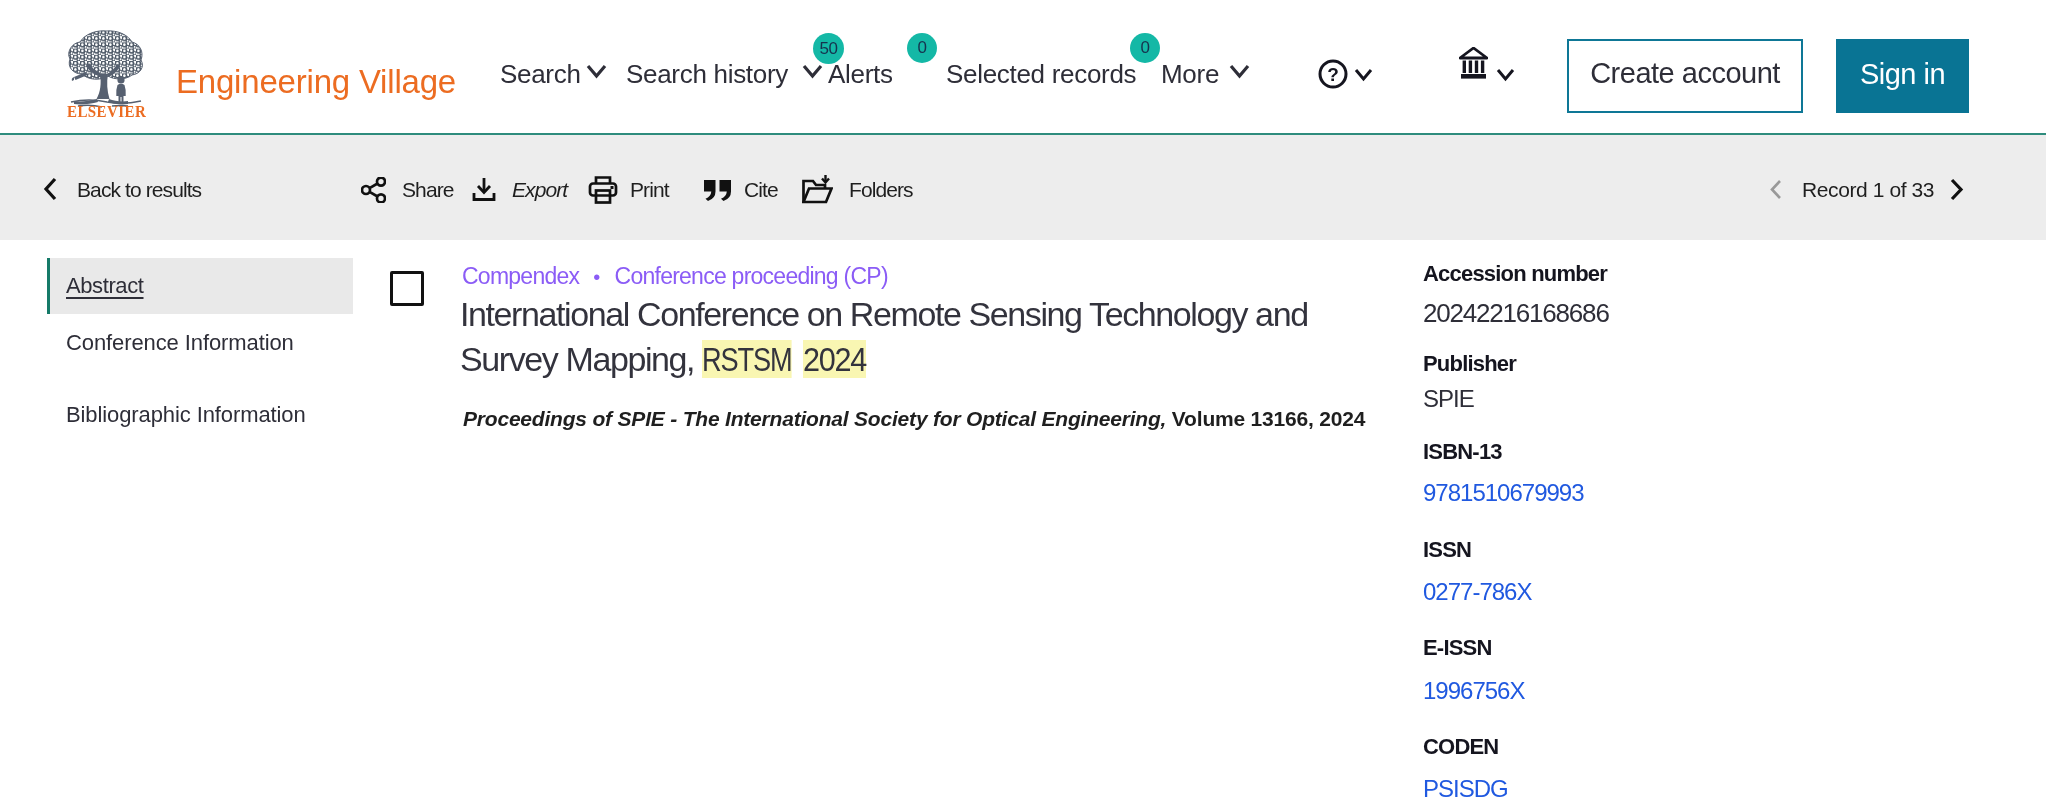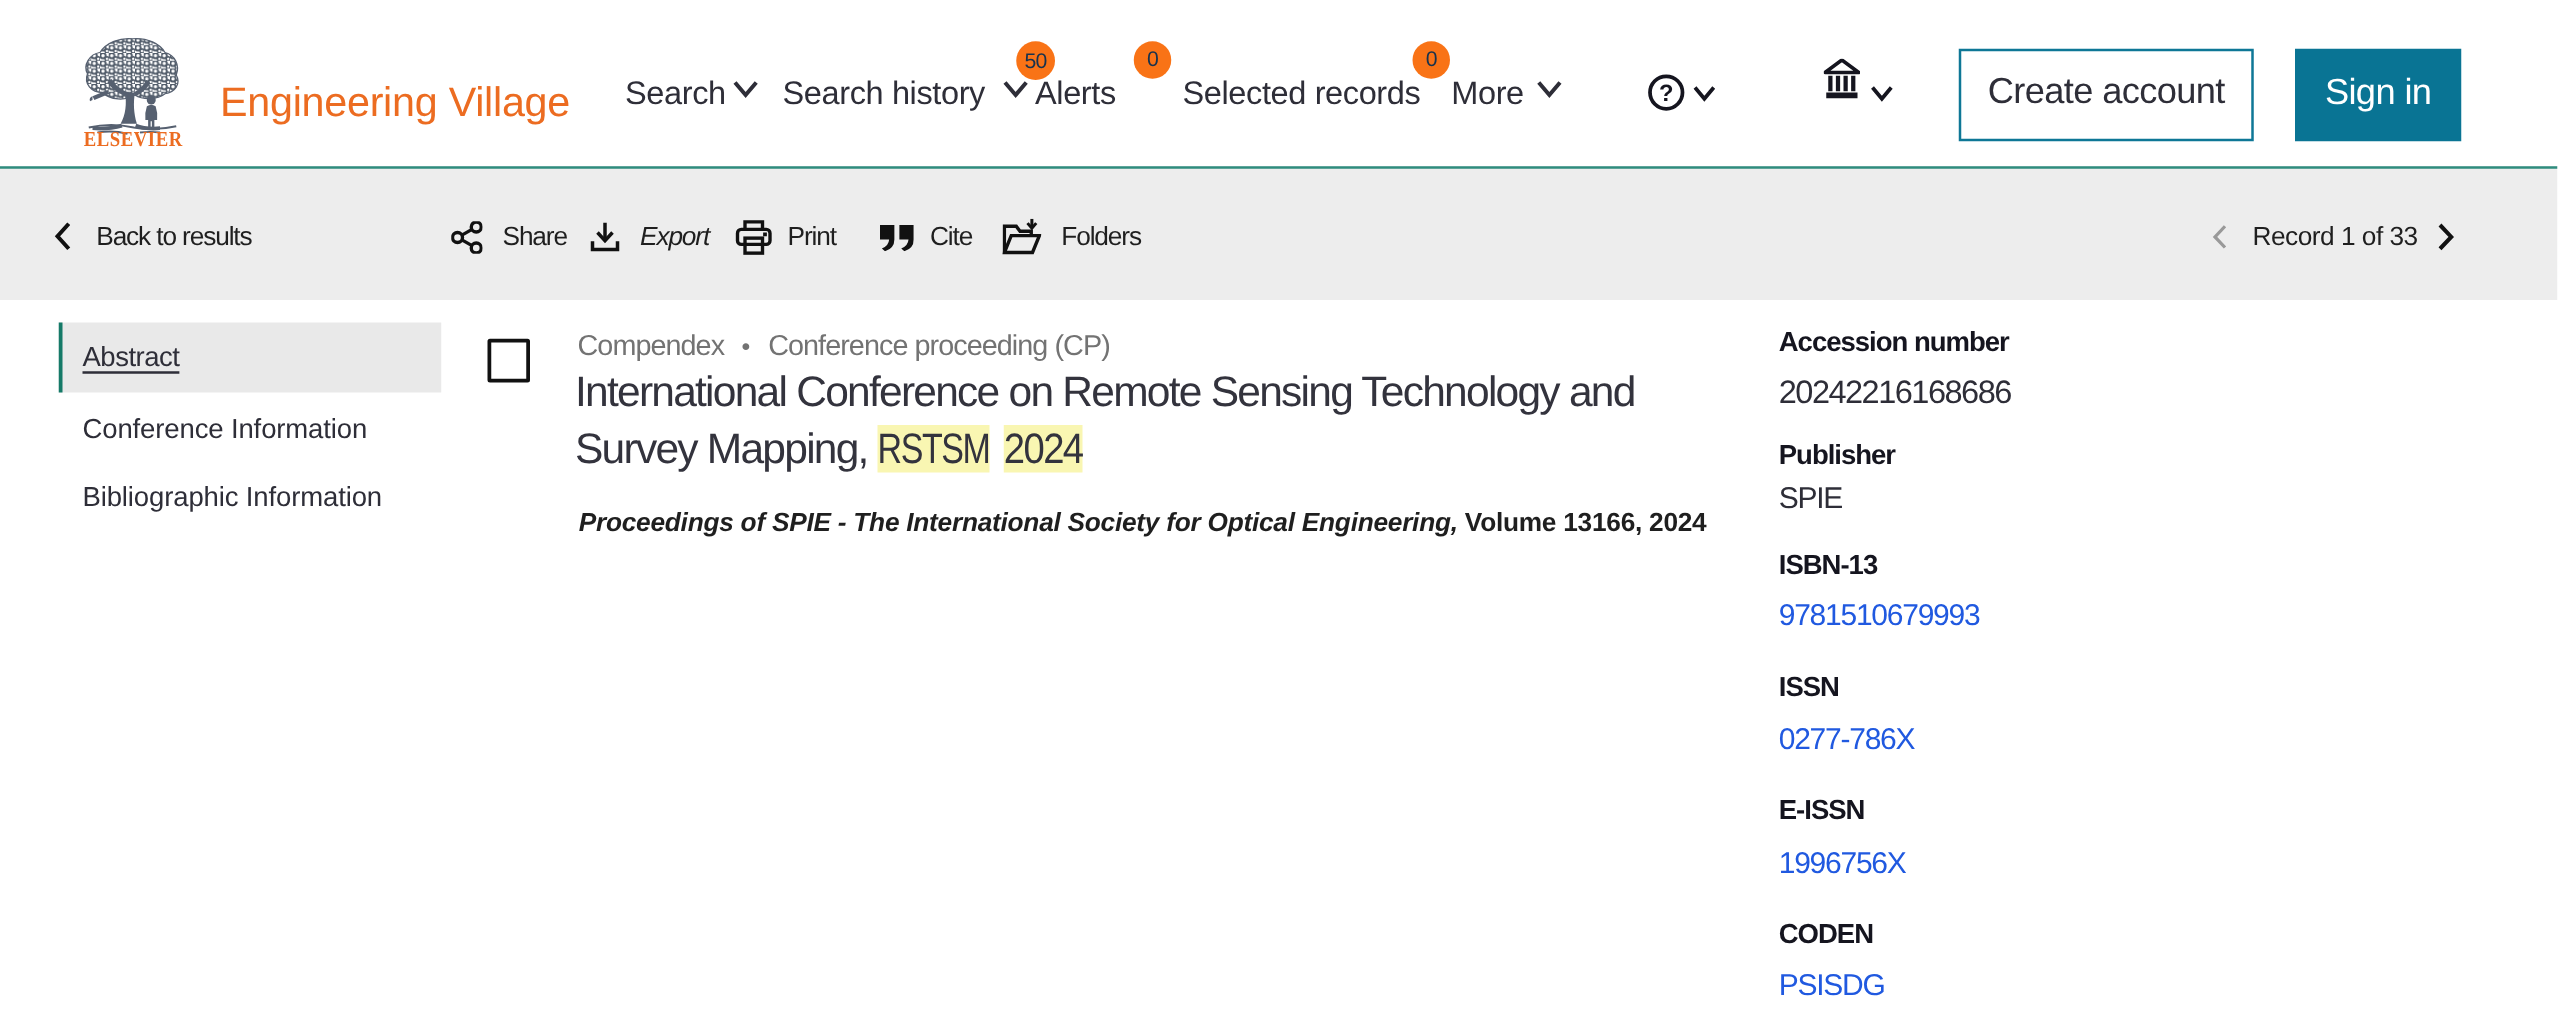--- a/index.html
+++ b/index.html
@@ -4,36 +4,36 @@
 <style>
 * { margin:0; padding:0; box-sizing:border-box; }
 html,body { width:2046px; height:807px; background:#fff; font-family:"Liberation Sans", sans-serif; overflow:hidden; }
 .abs { position:absolute; }
 body { position:relative; color:#2e2e38; }
 
 
 #header { position:absolute; left:0; top:0; width:2046px; height:133px; background:#fff; }
 #evtitle { position:absolute; left:176px; top:51px; font-size:33px; color:#ec6c21; letter-spacing:-0.2px;margin-top:12px; }
 .nav { position:absolute; top:59px; font-size:26px; color:#2e2e38; white-space:nowrap; letter-spacing:-0.3px; }
-.badge { position:absolute; width:28px; height:28px; border-radius:50%; background:#f97316; color:#16324e; font-size:17px; line-height:28px; text-align:center; letter-spacing:-0.5px; }
+.badge { position:absolute; width:28px; height:28px; border-radius:50%; background:#14b8a6; color:#16324e; font-size:17px; line-height:28px; text-align:center; letter-spacing:-0.5px; }
 
 #btn-create { position:absolute; left:1567px; top:39px; width:236px; height:74px; border:2px solid #0e7796; background:#fff; color:#2e2e38; font-size:29px; letter-spacing:-0.5px; line-height:64px; text-align:center; }
 #btn-signin { position:absolute; left:1836px; top:39px; width:133px; height:74px; background:#097494; color:#fff; font-size:29px; letter-spacing:-0.5px; line-height:70px; text-align:center; }
 
 
 #toolbar { position:absolute; left:0; top:133px; width:2046px; height:107px; background:#ededed; border-top:2px solid #2e8c7d; }
 .tbtext { position:absolute; top:43px; font-size:21px; letter-spacing:-0.9px; color:#1f1f1f; white-space:nowrap; }
 
 
 #side-active { position:absolute; left:47px; top:258px; width:306px; height:56px; background:#e9e9e9; border-left:3px solid #157a68; }
 .sideitem { position:absolute; left:66px; font-size:22px; letter-spacing:-0.1px; color:#2e2e38; }
 
 
 #checkbox { position:absolute; left:390px; top:271px; width:34px; height:35px; border:3px solid #111; border-radius:2px; background:#fff; }
-#eyebrow { position:absolute; left:462px; top:263px; font-size:23px; letter-spacing:-0.75px; color:#737373; white-space:nowrap; }
+#eyebrow { position:absolute; left:462px; top:263px; font-size:23px; letter-spacing:-0.75px; color:#8b5cf6; white-space:nowrap; }
 #title { position:absolute; left:460px; top:292px; width:920px; font-size:34px; line-height:45px; letter-spacing:-1.4px; color:#33333d; }
 .hl { background:#f9f6b2; line-height:38px; }
 .hl1 { display:inline-block; transform:scaleX(0.8); transform-origin:left center; margin-right:-19px; }
 .hl2 { display:inline-block; transform:scaleX(0.9); transform-origin:left center; }
 #proc { position:absolute; left:463px; top:407px; font-size:21px; letter-spacing:-0.2px; color:#1f1f1f; white-space:nowrap; }
 
 
 .rl { position:absolute; left:1423px; font-size:22px; font-weight:bold; letter-spacing:-0.8px; color:#15151f; white-space:nowrap; }
 .rv { position:absolute; left:1423px; font-size:24px; letter-spacing:-1px; color:#2e2e38; white-space:nowrap; }
 .blue { color:#2059e0; }
@@ -182,21 +182,21 @@
     </svg>
   <div class="tbtext" style="left:1802px; letter-spacing:-0.4px;">Record 1 of 33</div>
   <svg class="abs" style="left:1950px; top:43px;" width="14" height="23" viewBox="0 0 14 23">
       <polyline points="2,2 11,11.5 2,21" fill="none" stroke="#111" stroke-width="3.2"></polyline>
     </svg>
 </div>
 
 <div id="side-active"></div>
 <div class="abs sideitem" style="left:66px; top:273px; letter-spacing:-0.4px; text-decoration:underline; text-underline-offset:4px; text-decoration-thickness:2px;">Abstract</div>
 <div class="abs sideitem" style="top:330px;">Conference Information</div>
-<div class="abs sideitem" style="top:385px;">Bibliographic Information</div>
+<div class="abs sideitem" style="top:402px;">Bibliographic Information</div>
 
 <div id="checkbox"></div>
 <div id="eyebrow">Compendex<span style="display:inline-block; width:14px;"></span><span style="font-size:20px;">•</span><span style="display:inline-block; width:15px;"></span>Conference proceeding (CP)</div>
 <div id="title">International Conference on Remote Sensing Technology and Survey Mapping, <span class="hl hl1">RSTSM</span> <span class="hl hl2">2024</span></div>
 <div id="proc"><span style="font-style:italic; font-weight:bold;">Proceedings of SPIE - The International Society for Optical Engineering,</span><span style="font-weight:bold;"> Volume 13166, 2024</span></div>
 
 <div class="rl" style="top:261px;">Accession number</div>
 <div class="rv" style="top:298px; font-size:26px; letter-spacing:-1.2px;">20242216168686</div>
 <div class="rl" style="top:351px;">Publisher</div>
 <div class="rv" style="top:385px;">SPIE</div>

